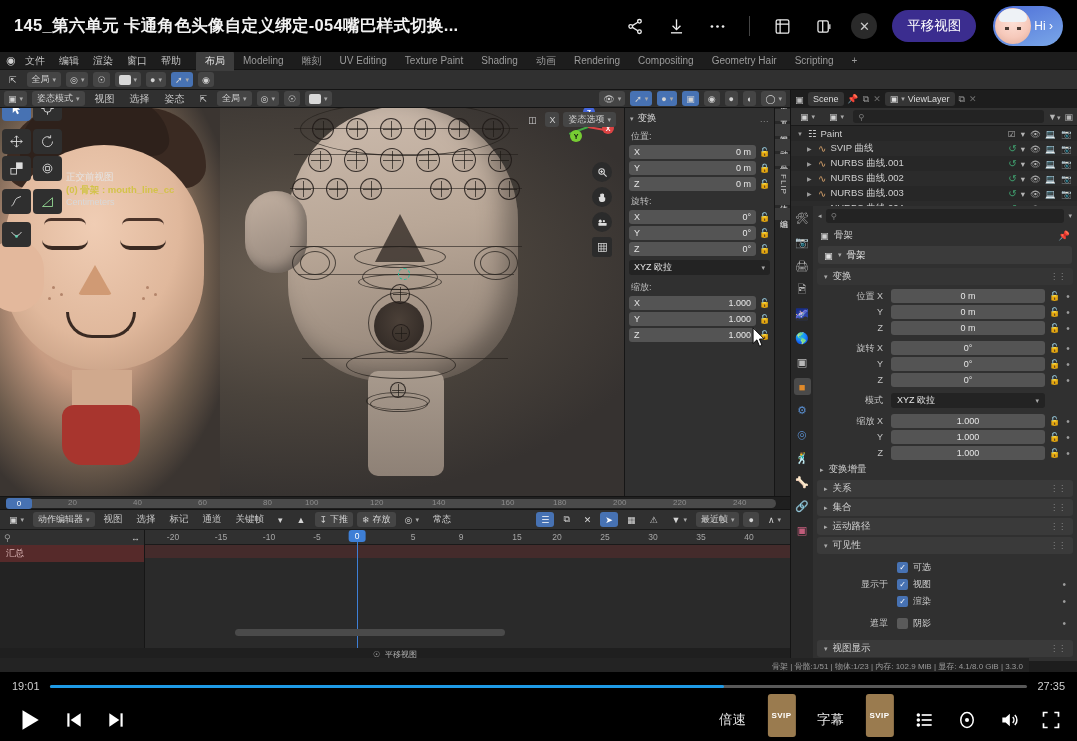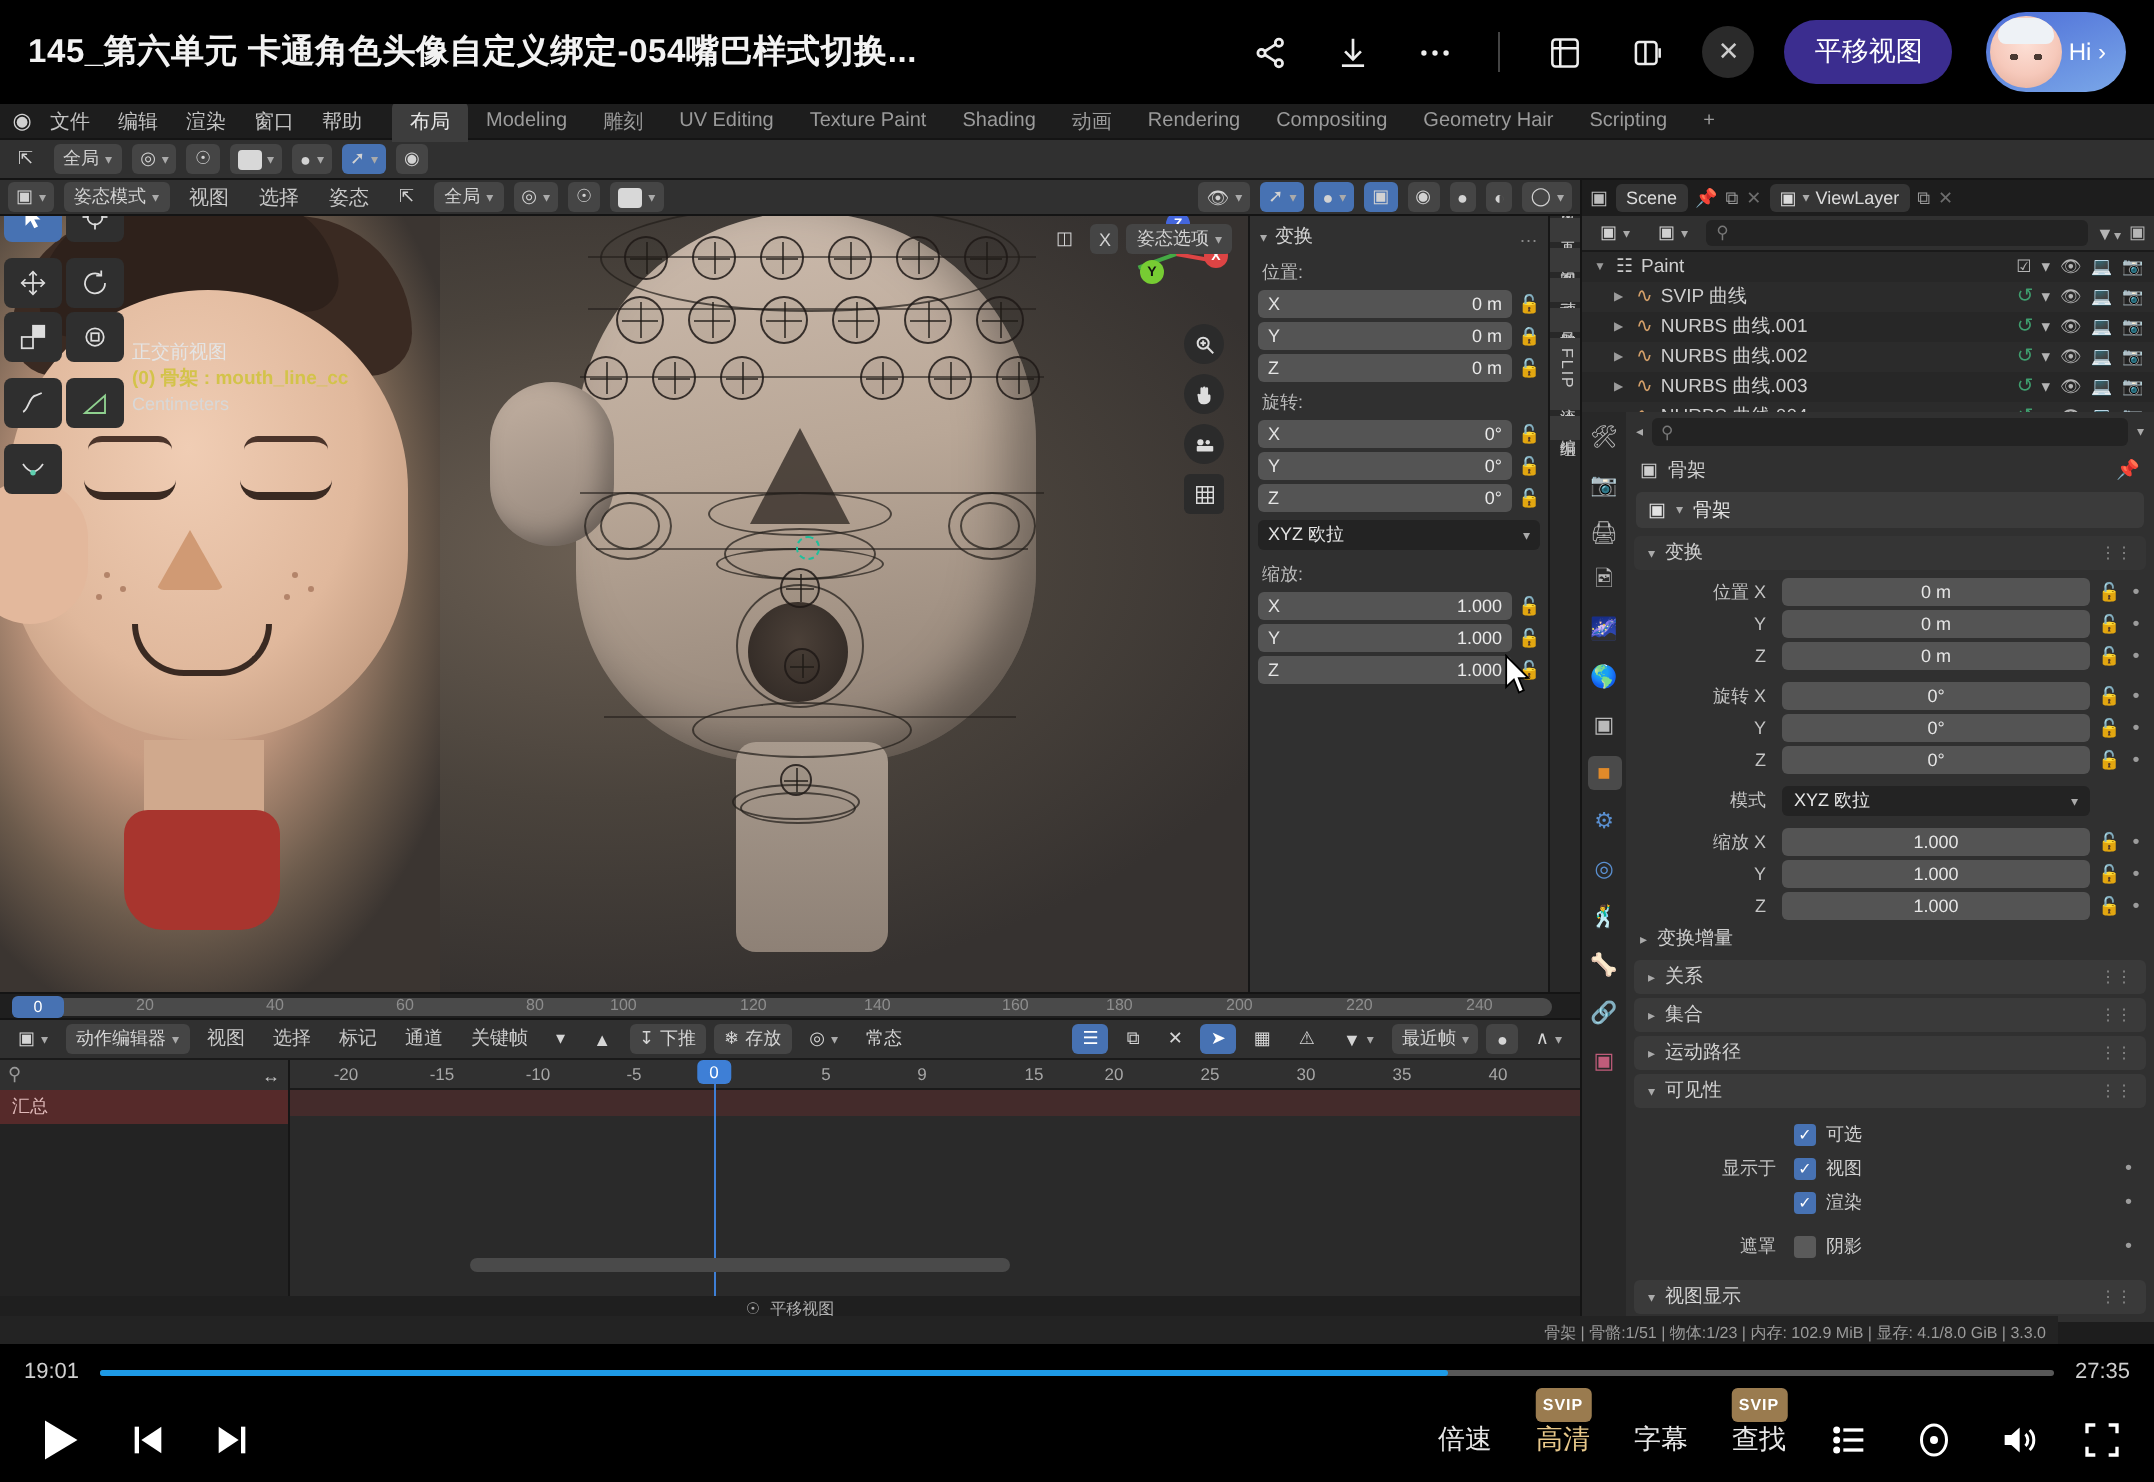--- a/index.html
+++ b/index.html
@@ -348,21 +348,21 @@
   .ptime{ font-size:11px; color:#cfcfcf; white-space:nowrap; }
   #prog-track{ flex:1; height:3px; background:#585858; border-radius:2px; position:relative; }
   #prog-fill{ position:absolute; left:0; top:0; bottom:0; background:#1e9ae6; border-radius:2px; }
   #controls-row{ display:flex; align-items:center; height:40px; padding:0 16px; gap:22px; }
   .pbtn{ color:#fff; display:flex; align-items:center; justify-content:center; }
   .rightctl{ margin-left:auto; display:flex; align-items:center; gap:22px; }
   .ctl-txt{ font-size:13.5px; color:#e6e6e6; position:relative; white-space:nowrap; }
   .ctl-txt.hl{ color:#e8c88a; }
   .badge{
     position:absolute; left:50%; transform:translateX(-50%); top:-17px;
-    background:#9a7b4f; color:#fff; font-size:8px; padding:4px 4px; border-radius:3px;
+    background:#9a7b4f; color:#fff; font-size:8px; padding:17px 4px; border-radius:3px;
     font-weight:bold; letter-spacing:.5px;
   }
 </style>
 </head>
 <body>
 
 <div id="player-topbar">
   <div id="video-title">145_第六单元 卡通角色头像自定义绑定-054嘴巴样式切换...</div>
   <div class="top-actions">
     <div class="ticon">

